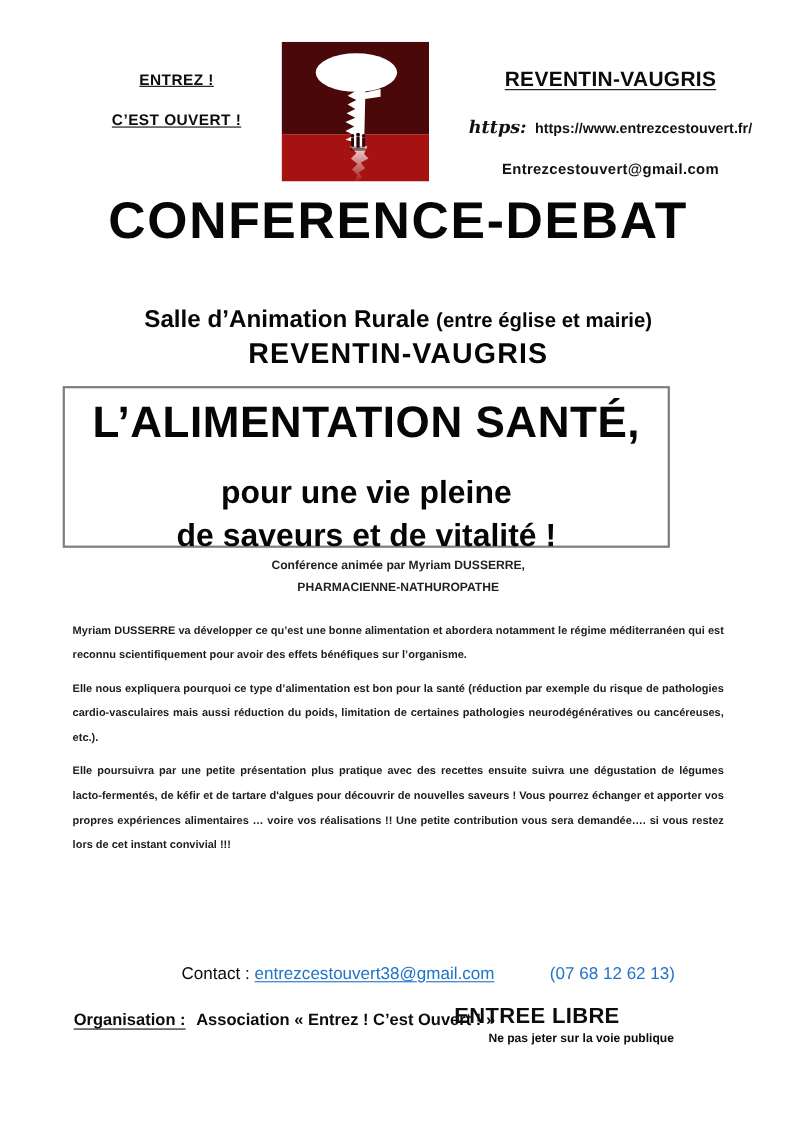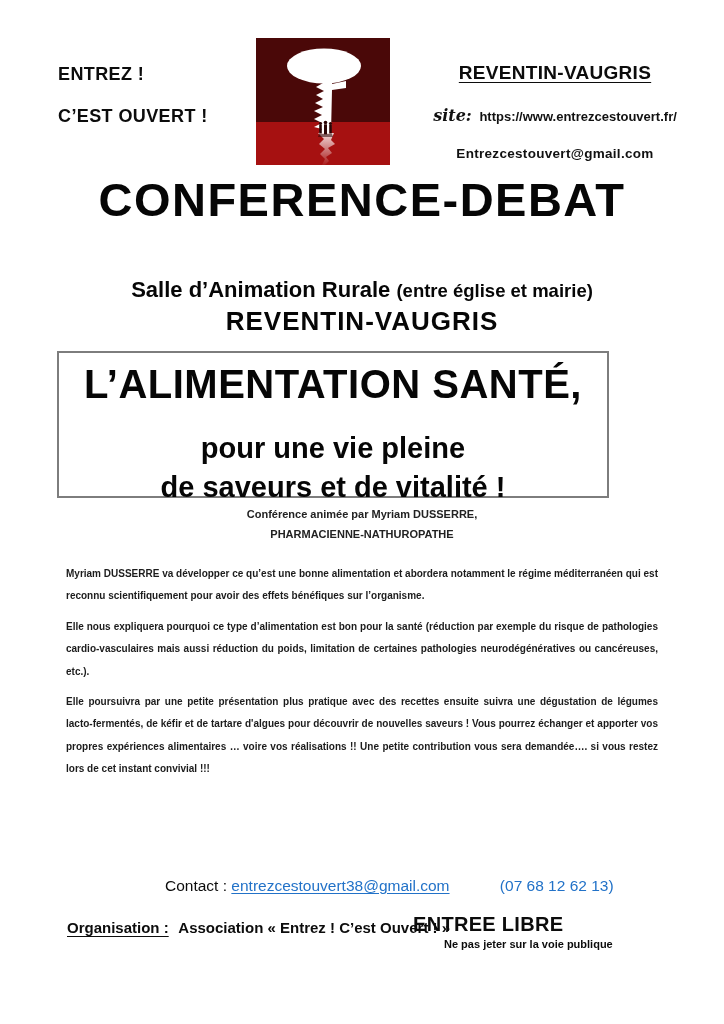--- a/index.html
+++ b/index.html
@@ -4,22 +4,22 @@
 <style>
   * { margin:0; padding:0; box-sizing:border-box; }
   html,body { background:#e8e8e8; }
   .page {
     position:relative; width:724px; height:1024px; margin:0 auto;
     background:#ffffff; overflow:hidden;
     font-family:"Liberation Sans", sans-serif; color:#111;
   }
 
   
-  .slogan { position:absolute; left:58px; top:64px; width:205px; 
-            font-weight:700; font-size:18px; letter-spacing:.4px; color:#0c0c0c; }
+  .slogan { position:absolute; left:58px; top:64px; width:205px; text-align:center;
+            font-weight:700; font-size:14px; letter-spacing:.4px; color:#0c0c0c;text-decoration:underline; }
   .slogan .l1 { margin-bottom:21px; }
   .logo { position:absolute; left:256px; top:38px; width:134px; height:127px; }
   .head-right { position:absolute; left:402px; top:62px; width:306px; text-align:center; }
   .head-loc { font-size:19px; font-weight:700; letter-spacing:.3px;
               text-decoration:underline; text-underline-offset:3px; color:#0c0c0c; }
   .head-site { margin-top:22px; font-size:13px; font-weight:700; white-space:nowrap; }
   .head-site .script { font-family:"DejaVu Serif", serif; font-style:italic;
                        font-weight:600; font-size:16px; margin-right:4px; }
   .head-mail { margin-top:21px; font-size:13.5px; font-weight:700; letter-spacing:.3px; }
 
@@ -102,21 +102,21 @@
         <circle cx="74.5" cy="85.5" r="1.6"></circle>
           <rect x="73.2" y="87" width="2.6" height="8.5"></rect>
         <path d="M63 96 L76 96 L77 99 L62 99 Z" opacity="0.55"></path>
       </g>
     </svg>
   </div>
 
   <div class="head-right">
     <div class="head-loc">REVENTIN-VAUGRIS</div>
     <div class="head-site">
-      <span class="script">site:</span>
+      <span class="script">https:</span>
       <span>https://www.entrezcestouvert.fr/</span>
     </div>
     <div class="head-mail">Entrezcestouvert@gmail.com</div>
   </div>
 
   <div class="title">CONFERENCE-DEBAT</div>
   <div class="venue">
     <span>Salle d’Animation Rurale</span>
     <span class="note">(entre église et mairie)</span>
   </div>

